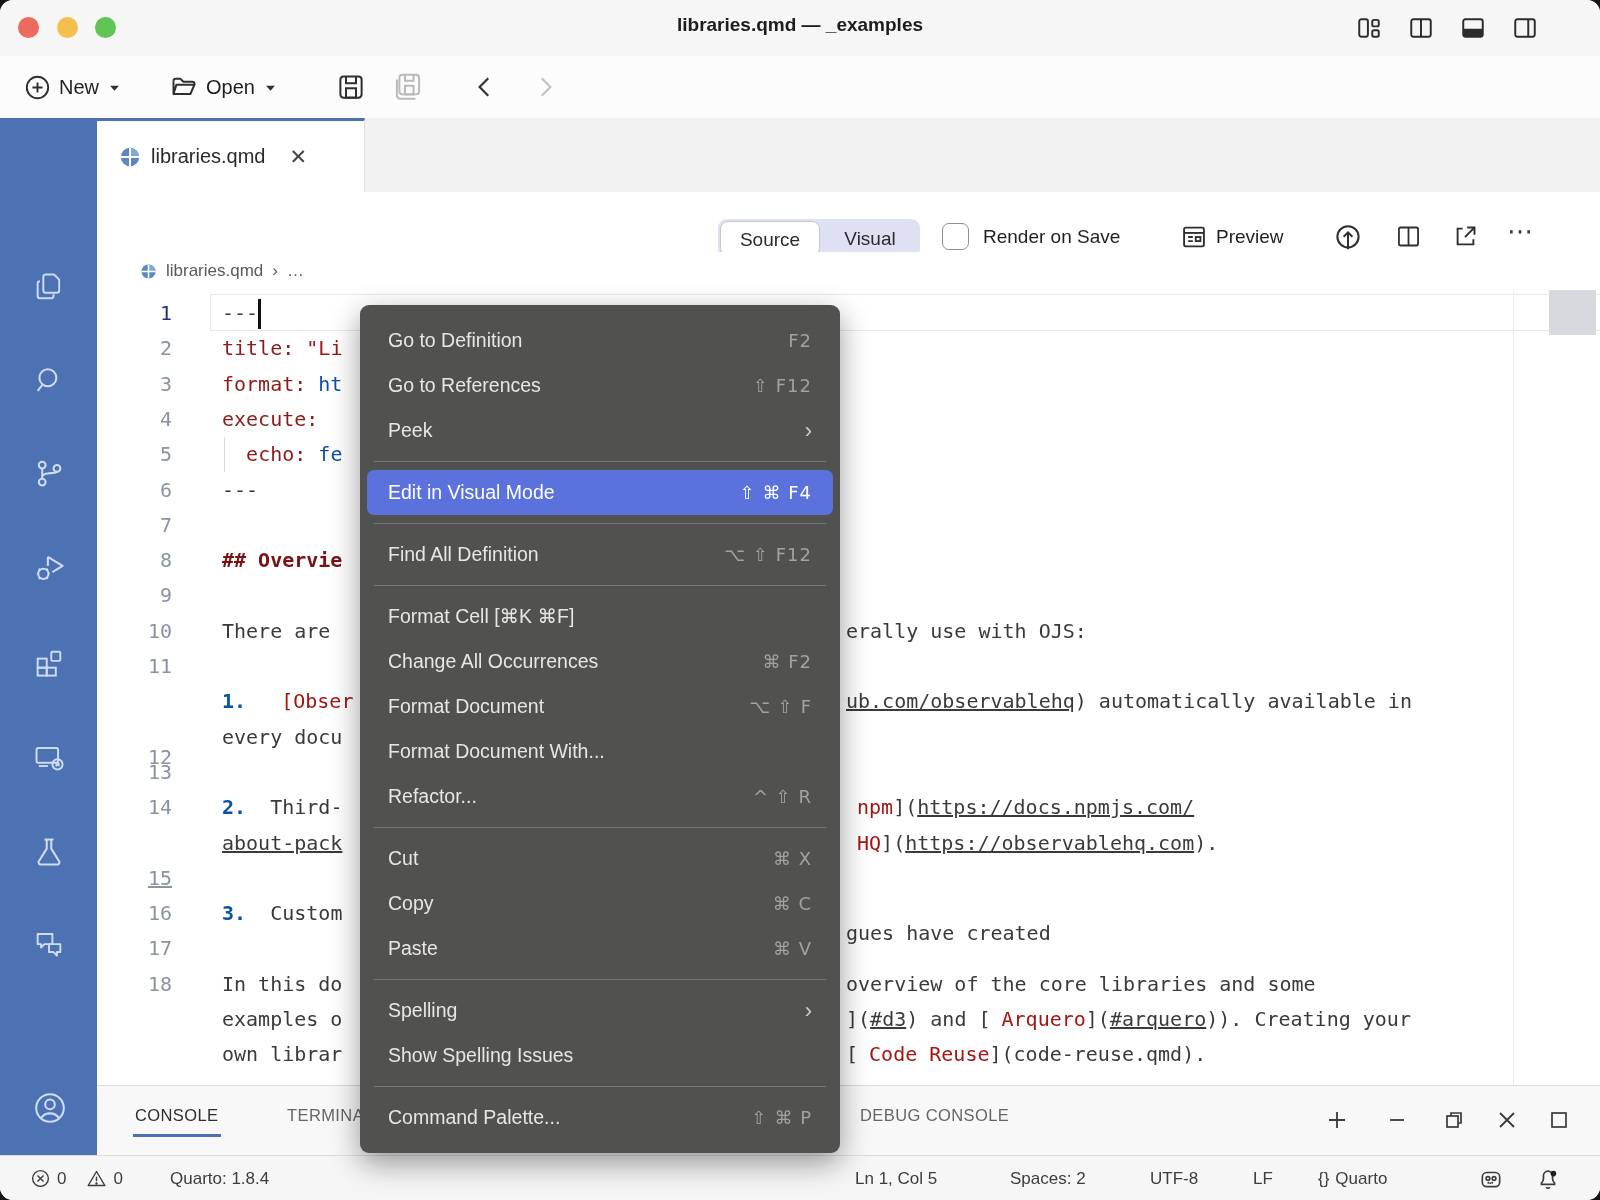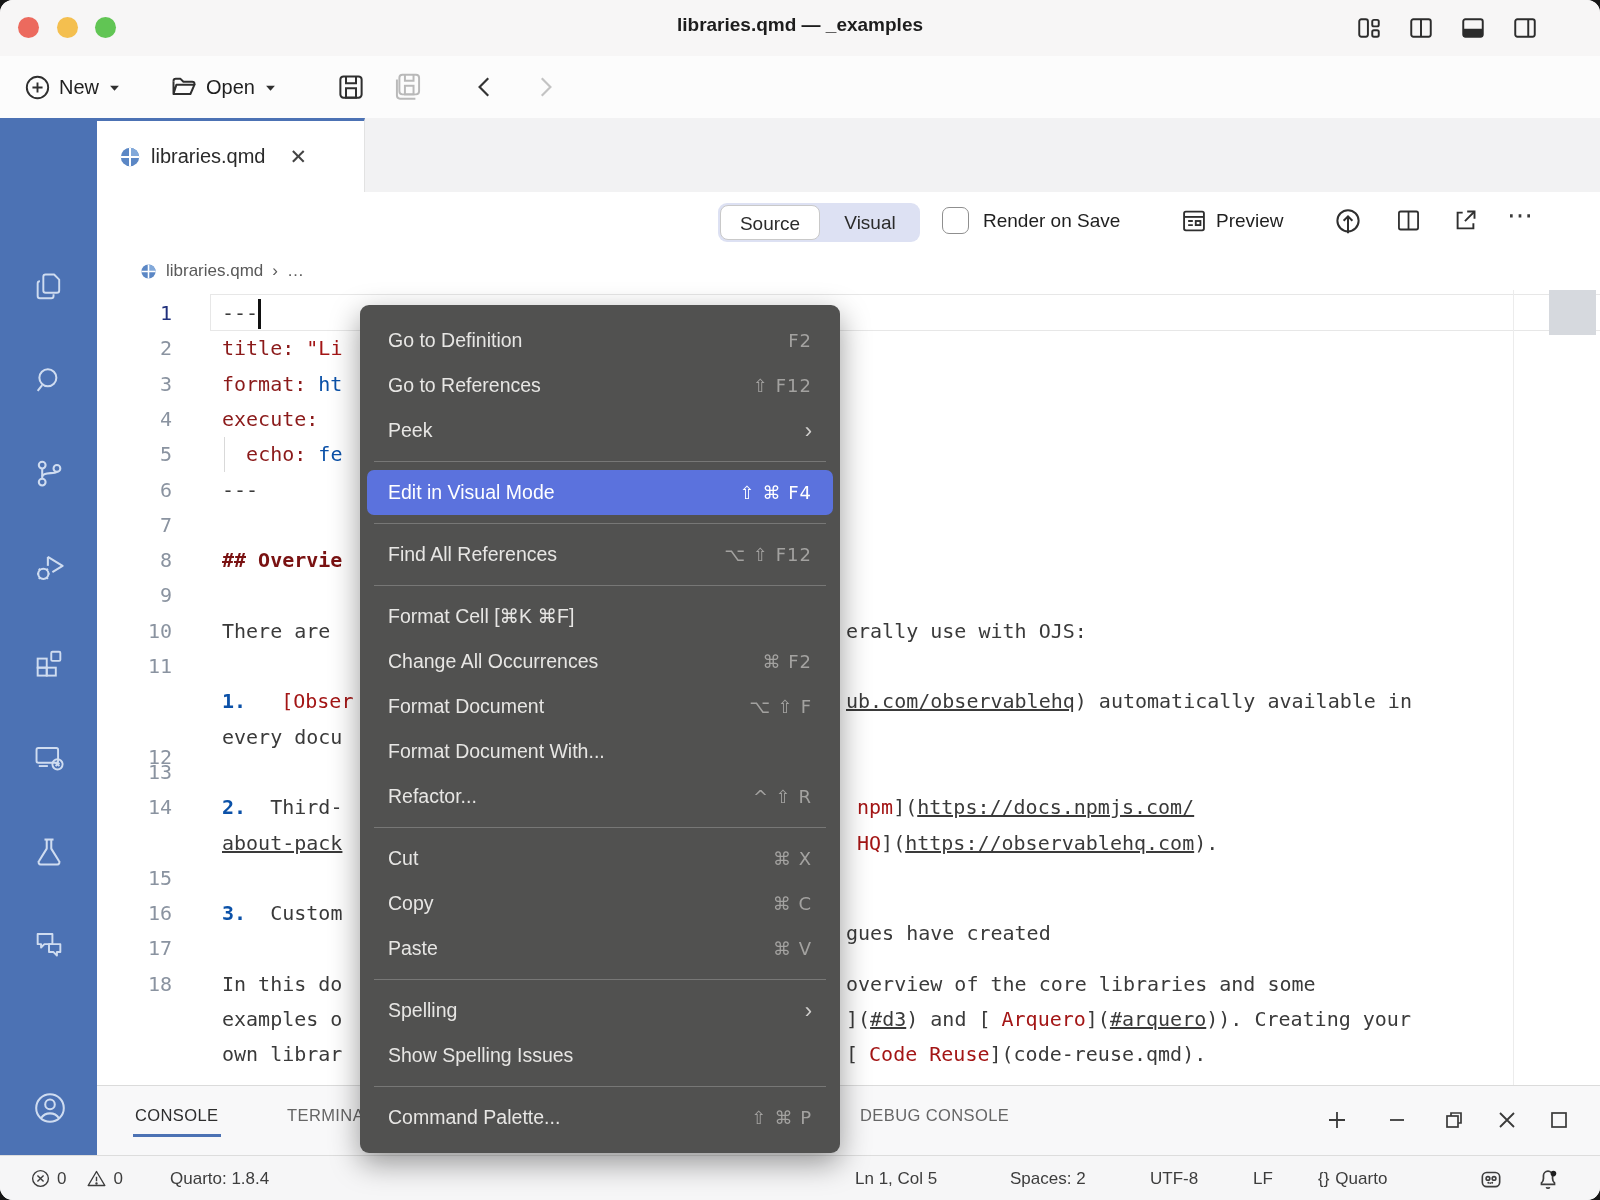--- a/index.html
+++ b/index.html
@@ -28,21 +28,21 @@
   #activitybar{left:0;top:118px;width:97px;height:1037px;background:#4c72b4;}
   .act{left:32px;width:34px;height:34px;}
 
   
   #tabstrip{left:97px;top:118px;width:1503px;height:74px;background:#f2f2f3;}
   #tab-active{left:0;top:0;width:268px;height:74px;background:#fff;border-right:1px solid #e2e2e2;border-top:3px solid #4c72b4;box-sizing:border-box;display:flex;align-items:center;gap:10px;padding-left:22px;}
   #tab-active .lbl{font-size:20px;color:#2a2a2a;}
   .closex{font-size:21px;color:#444;margin-left:14px;}
 
   
-  #edheader{left:97px;top:192px;width:1266px;height:60px;background:#fff;border-bottom:1px solid #e8e8e8;}
+  #edheader{left:97px;top:208px;width:1266px;height:60px;background:#fff;border-bottom:1px solid #e8e8e8;}
   #segtoggle{left:621px;top:11px;width:202px;height:39px;background:#dde1f3;border-radius:9px;display:flex;align-items:center;}
   .seg{width:100px;text-align:center;font-size:19px;color:#2b2b2b;}
   #seg-source{background:#fff;border:1px solid #c9c9c9;border-radius:8px;height:35px;line-height:35px;box-sizing:border-box;margin-left:2px;}
   #chk-render{left:845px;top:15px;width:27px;height:27px;border:1.6px solid #8f8f8f;border-radius:7px;background:#fff;box-sizing:border-box;}
   .hlabel{font-size:19px;color:#1f1f1f;top:18px;}
   .hicon{top:15px;width:28px;height:28px;}
 
   
   #breadcrumb{left:97px;top:252px;width:1503px;height:38px;background:#fff;display:flex;align-items:center;gap:9px;padding-left:43px;box-sizing:border-box;font-size:17px;color:#5a5a5a;}
 
@@ -361,21 +361,21 @@
         <div class="gnum" style="top: 147.2px;">5</div>
         <div class="gnum" style="top: 182.5px;">6</div>
         <div class="gnum" style="top: 217.8px;">7</div>
         <div class="gnum" style="top: 253.1px;">8</div>
         <div class="gnum" style="top: 288.4px;">9</div>
         <div class="gnum" style="top: 323.7px;">10</div>
         <div class="gnum" style="top: 359px;">11</div>
         <div class="gnum" style="top: 414px; margin-top: 36px;">12</div>
         <div class="gnum" style="top: 464.9px;">13</div>
         <div class="gnum" style="top: 500.2px;">14</div>
-        <div class="gnum" style="top: 570.8px;">15</div>
+        <div class="gnum" style="top: 570.8px; text-decoration: underline;">15</div>
         <div class="gnum" style="top: 606.1px;">16</div>
         <div class="gnum" style="top: 641.4px;">17</div>
         <div class="gnum" style="top: 676.7px;">18</div>
       </div>
     <div id="codelines">
         <div class="coderow" style="top: 6px; left: 125px;"><span class="seg-pl">---</span></div>
         <div class="coderow" style="top: 41.3px; left: 125px;"><span class="seg-key">title: </span><span class="seg-str">"Li</span></div>
         <div class="coderow" style="top: 76.6px; left: 125px;"><span class="seg-key">format: </span><span class="seg-val">ht</span></div>
         <div class="coderow" style="top: 111.9px; left: 125px;"><span class="seg-key">execute:</span></div>
         <div id="indent-guide" class="abs" style="top: 147.2px;"></div>
@@ -416,21 +416,21 @@
         <span>Peek</span>
         <span class="subarrow">›</span>
       </div>
       <div class="msep"></div>
       <div class="mi hl">
         <span>Edit in Visual Mode</span>
         <span class="sc">⇧ ⌘ F4</span>
       </div>
       <div class="msep"></div>
       <div class="mi">
-        <span>Find All References</span>
+        <span>Find All Definition</span>
         <span class="sc">⌥ ⇧ F12</span>
       </div>
       <div class="msep"></div>
       <div class="mi">
         <span>Format Cell [⌘K ⌘F]</span>
         <span class="sc"></span>
       </div>
       <div class="mi">
         <span>Change All Occurrences</span>
         <span class="sc">⌘ F2</span>

